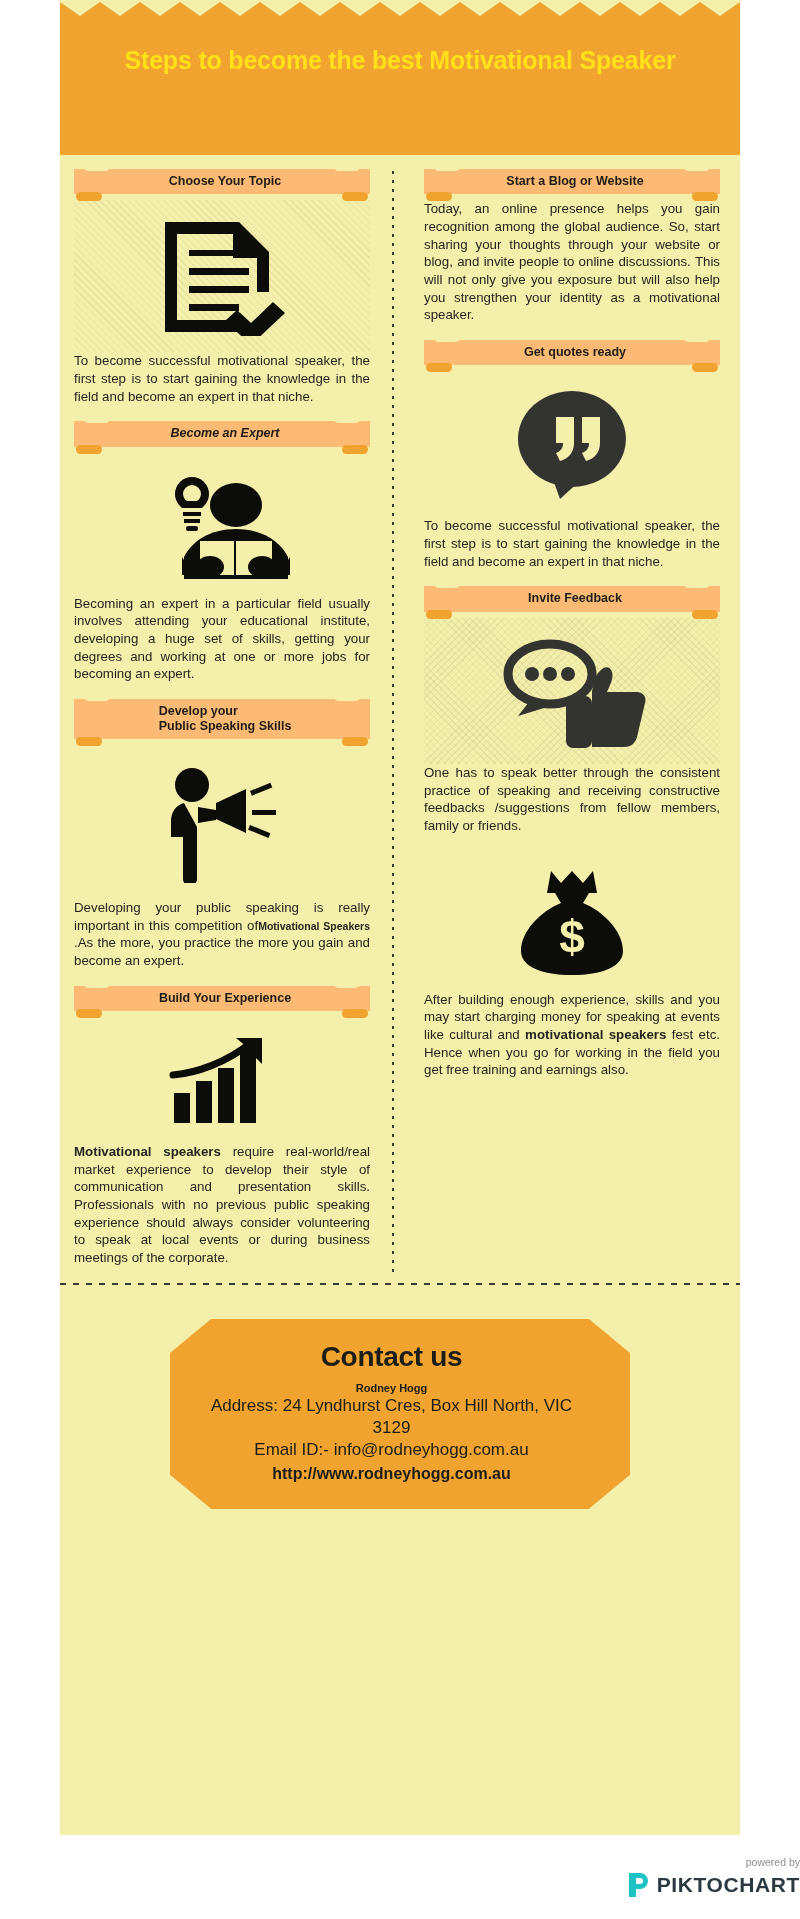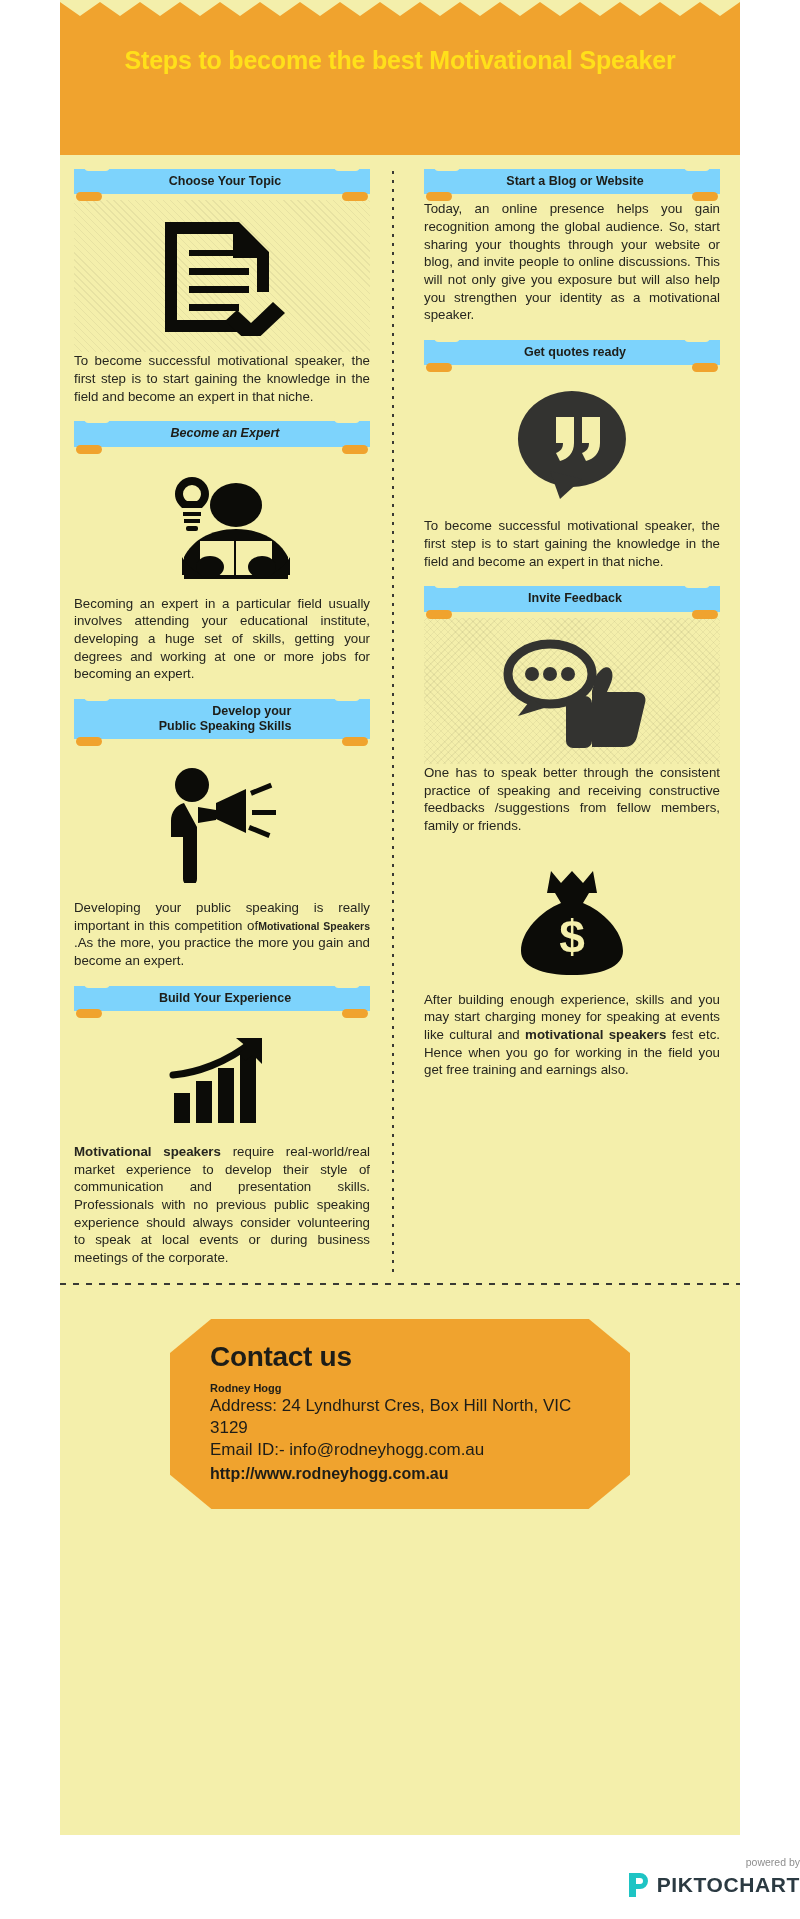--- a/index.html
+++ b/index.html
@@ -95,22 +95,22 @@
     background-image: linear-gradient(to right, #3a3a34 0 6px, transparent 6px 13px);
     background-size: 13px 2px;
   }
 
   
   .banner {
     position: relative;
     width: 296px;
     margin: 0 0 6px 0;
     padding: 5px 20px 6px 26px;
-    background: #7dd3fc;
-    text-align: right;
+    background: #fdba74;
+    text-align: left;
     color: #1d1d18;
     font-size: 12.5px;
     font-weight: bold;
     line-height: 1.15;
     min-height: 25px;
     display: flex;
     align-items: center;
     justify-content: center;
   }
   .banner.two-line { min-height: 38px; }
@@ -188,20 +188,21 @@
     padding-bottom: 36px;
     display: flex;
     justify-content: center;
   }
   .hexbox {
     position: relative;
     width: 460px;
     padding: 22px 57px 26px 40px;
     background: #f0a32e;
     clip-path: polygon(0 18%, 9% 0, 91% 0, 100% 18%, 100% 82%, 91% 100%, 9% 100%, 0 82%);
+    text-align: center;
     color: #1d1d18;
   }
   .contact-title {
     font-size: 28px;
     font-weight: bold;
     letter-spacing: -0.3px;
     margin-bottom: 9px;
   }
   .contact-name {
     font-size: 11px;

